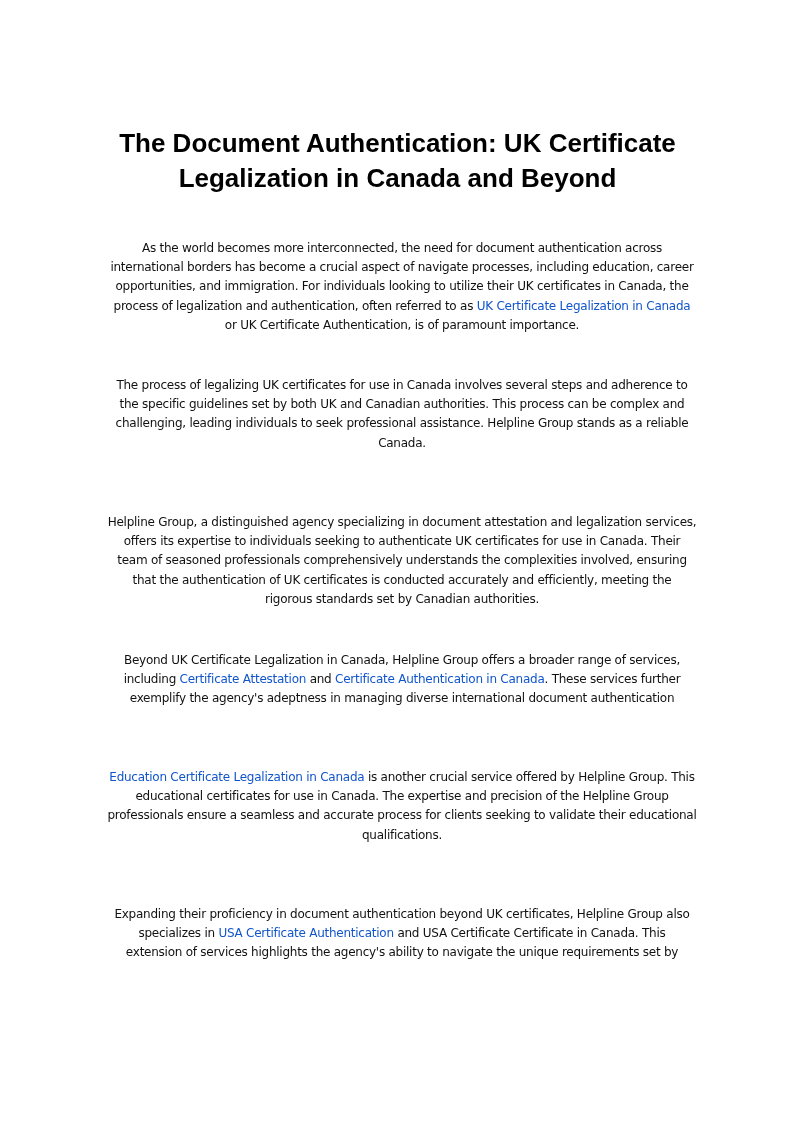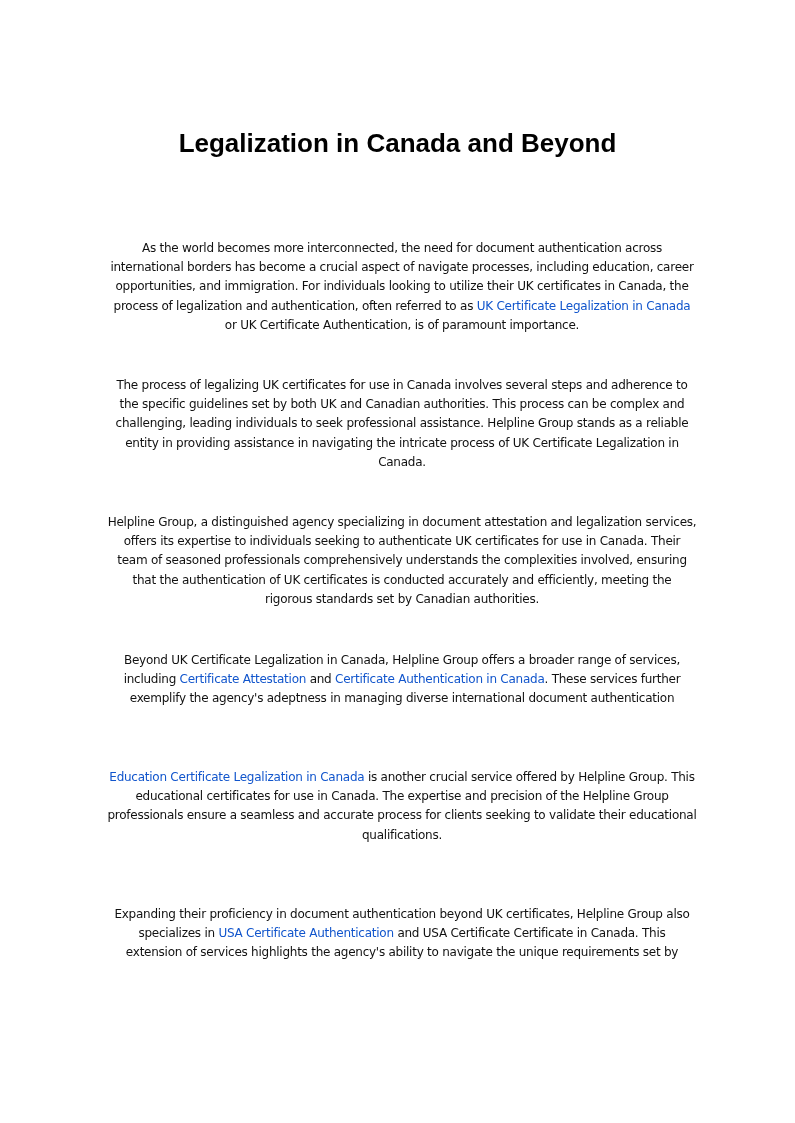--- a/index.html
+++ b/index.html
@@ -17,36 +17,36 @@
   }
   .link { color: #1155cc; cursor: pointer; }
   .line { display: block; white-space: nowrap; }
 </style>
 </head>
 <body>
 
 <div class="page">
 
   <h1 class="title" style="margin:0;">
+    <span class="line">The Document Authentication: UK Certificate</span>
     <span class="line">Legalization in Canada and Beyond</span>
   </h1>
 
   <div class="para" style="top:239px;">
     <span class="line">As the world becomes more interconnected, the need for document authentication across</span>
     <span class="line">international borders has become a crucial aspect of navigate processes, including education, career</span>
     <span class="line">opportunities, and immigration. For individuals looking to utilize their UK certificates in Canada, the</span>
     <span class="line"><span>process of legalization and authentication, often referred to as </span><a class="link">UK Certificate Legalization in Canada</a></span>
     <span class="line">or UK Certificate Authentication, is of paramount importance.</span>
   </div>
 
   <div class="para" style="top:376px;">
     <span class="line">The process of legalizing UK certificates for use in Canada involves several steps and adherence to</span>
     <span class="line">the specific guidelines set by both UK and Canadian authorities. This process can be complex and</span>
     <span class="line">challenging, leading individuals to seek professional assistance. Helpline Group stands as a reliable</span>
-    <span class="line">entity in providing assistance in navigating the intricate process of UK Certificate Legalization in</span>
     <span class="line">Canada.</span>
   </div>
 
   <div class="para" style="top:513px;">
     <span class="line">Helpline Group, a distinguished agency specializing in document attestation and legalization services,</span>
     <span class="line">offers its expertise to individuals seeking to authenticate UK certificates for use in Canada. Their</span>
     <span class="line">team of seasoned professionals comprehensively understands the complexities involved, ensuring</span>
     <span class="line">that the authentication of UK certificates is conducted accurately and efficiently, meeting the</span>
     <span class="line">rigorous standards set by Canadian authorities.</span>
   </div>

